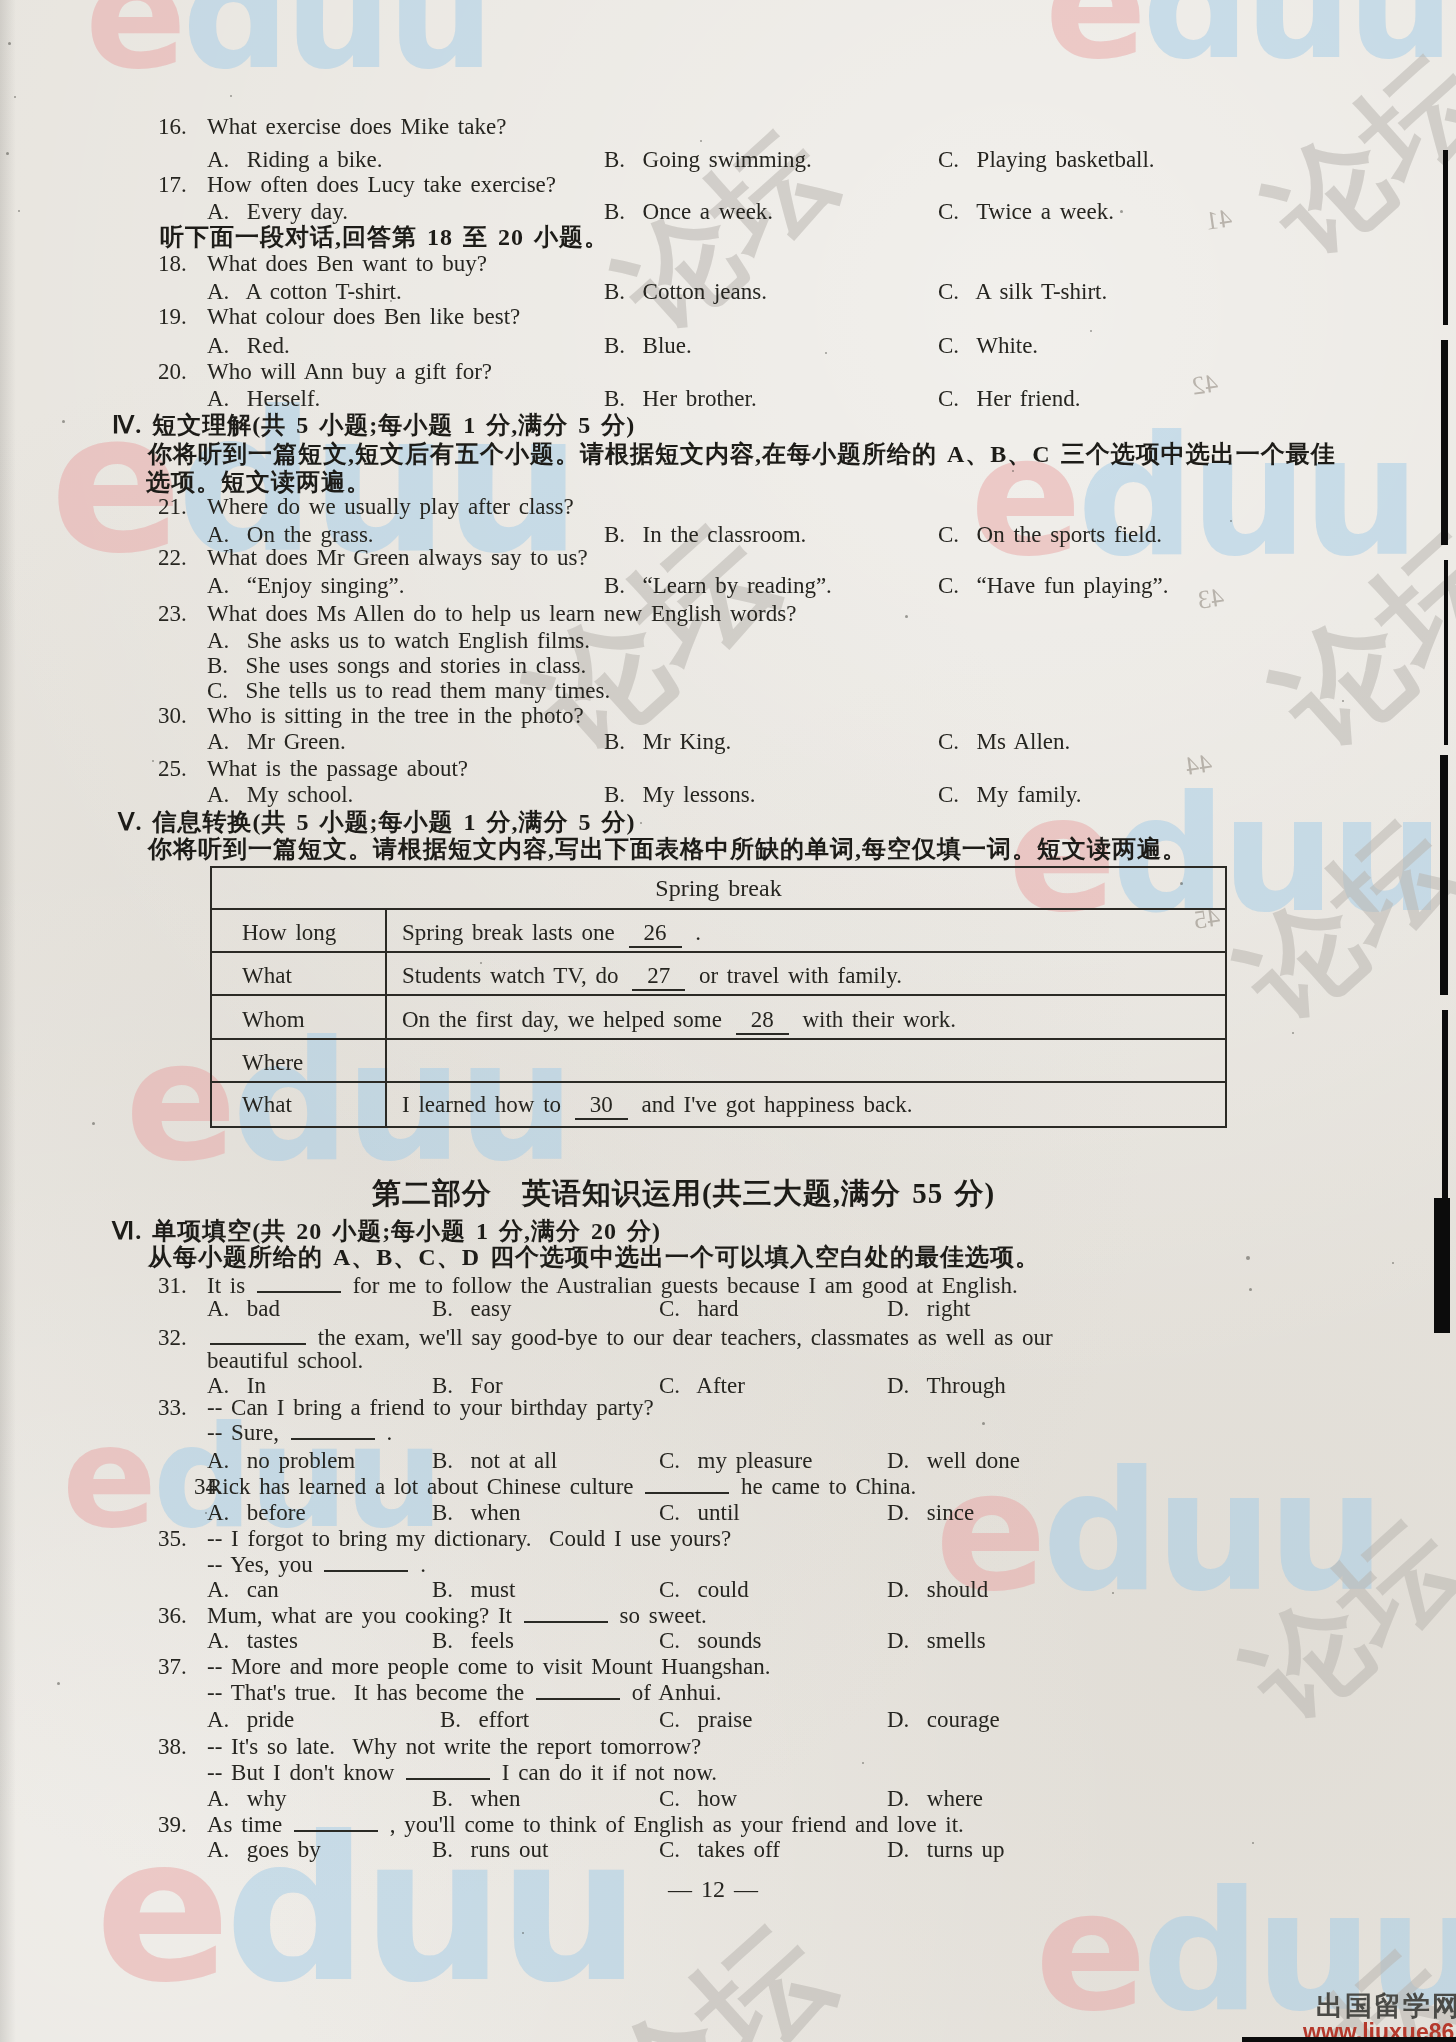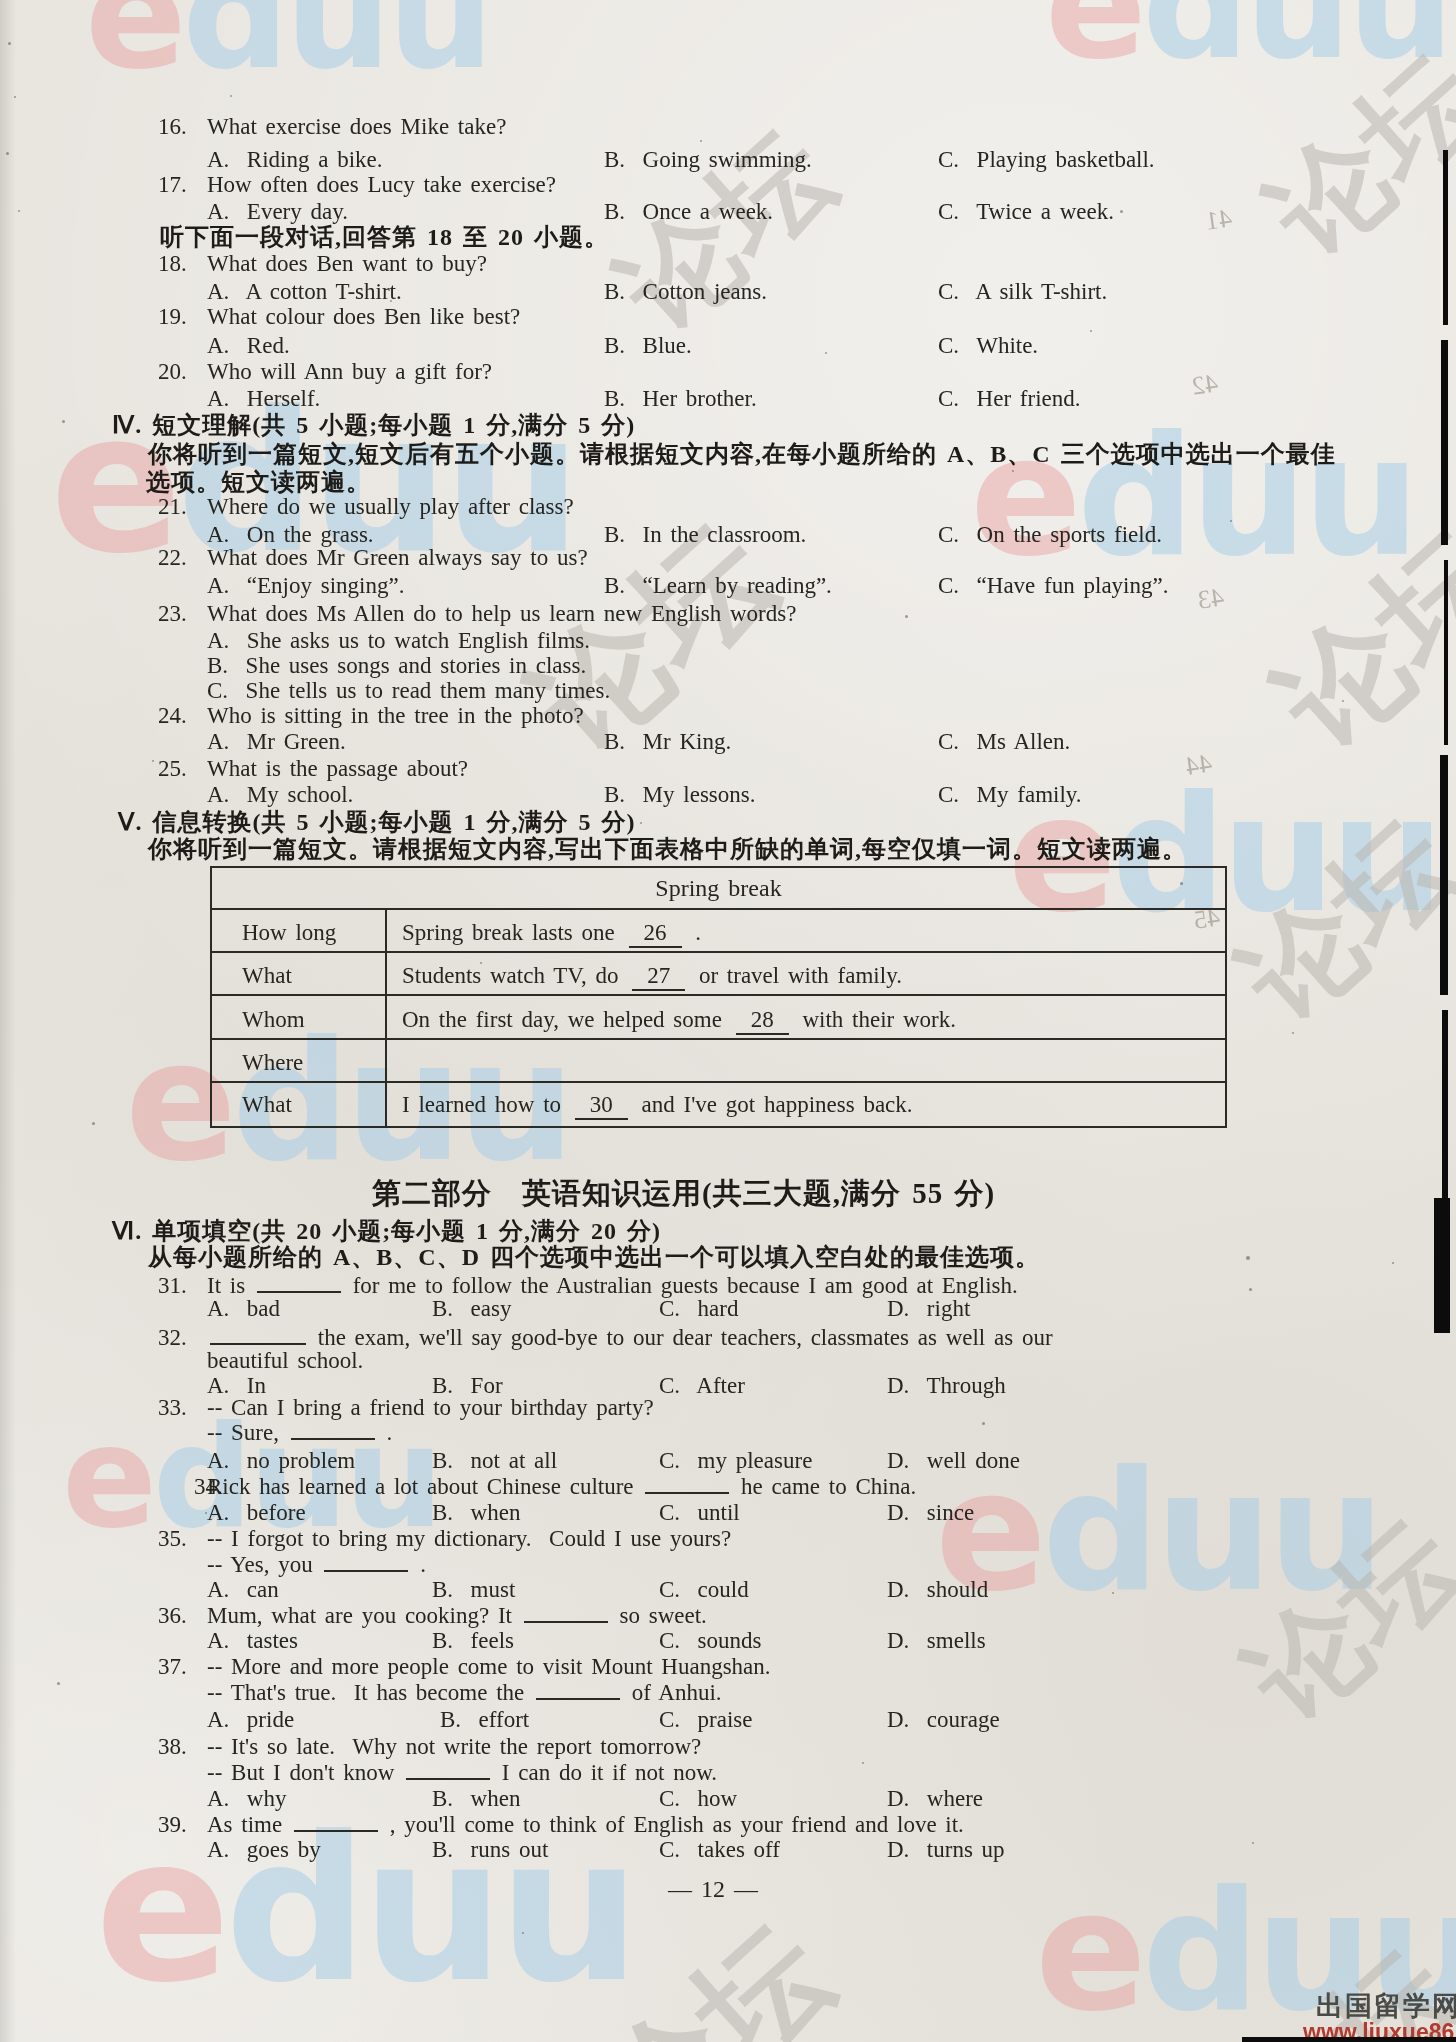--- a/index.html
+++ b/index.html
@@ -122,21 +122,21 @@
   <div class="t" style="left:207px;top:573px;">A.  “Enjoy singing”.</div>
   <div class="t" style="left:604px;top:573px;">B.  “Learn by reading”.</div>
   <div class="t" style="left:938px;top:573px;">C.  “Have fun playing”.</div>
 
   <div class="t" style="left:158px;top:601px;">23.</div>
   <div class="t" style="left:207px;top:601px;">What does Ms Allen do to help us learn new English words?</div>
   <div class="t" style="left:207px;top:628px;">A.  She asks us to watch English films.</div>
   <div class="t" style="left:207px;top:653px;">B.  She uses songs and stories in class.</div>
   <div class="t" style="left:207px;top:678px;">C.  She tells us to read them many times.</div>
 
-  <div class="t" style="left:158px;top:703px;">24.</div>
+  <div class="t" style="left:158px;top:703px;">30.</div>
   <div class="t" style="left:207px;top:703px;">Who is sitting in the tree in the photo?</div>
   <div class="t" style="left:207px;top:729px;">A.  Mr Green.</div>
   <div class="t" style="left:604px;top:729px;">B.  Mr King.</div>
   <div class="t" style="left:938px;top:729px;">C.  Ms Allen.</div>
 
   <div class="t" style="left:158px;top:756px;">25.</div>
   <div class="t" style="left:207px;top:756px;">What is the passage about?</div>
   <div class="t" style="left:207px;top:782px;">A.  My school.</div>
   <div class="t" style="left:604px;top:782px;">B.  My lessons.</div>
   <div class="t" style="left:938px;top:782px;">C.  My family.</div>

